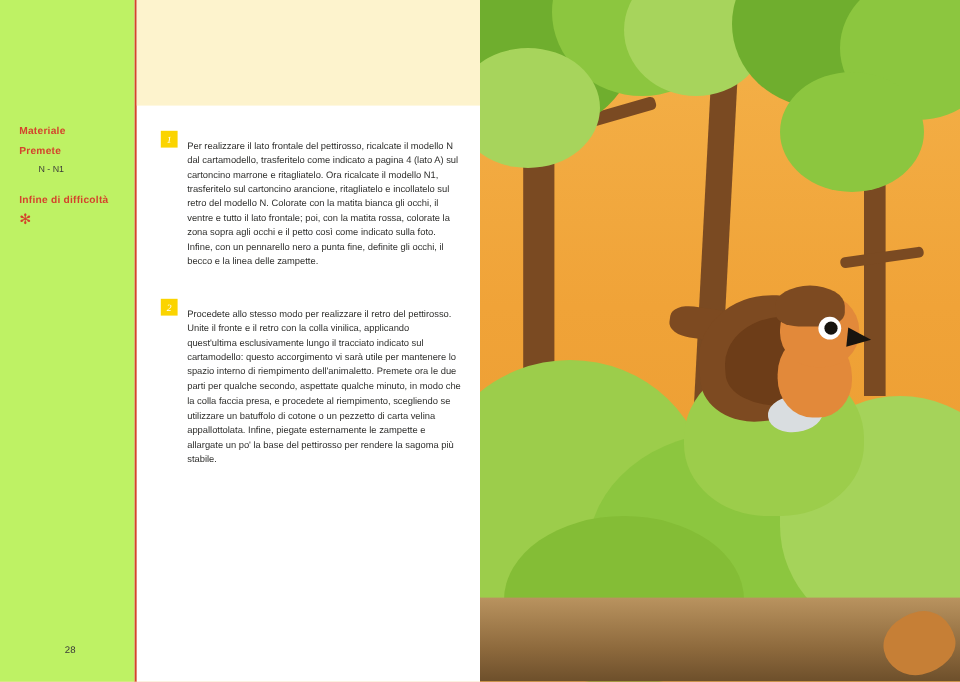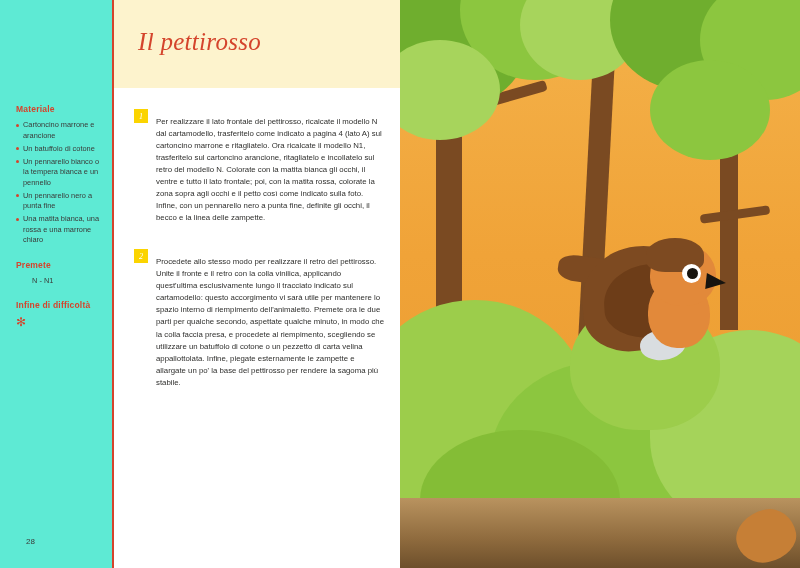--- a/index.html
+++ b/index.html
@@ -18,21 +18,21 @@
     width: 800px;
     height: 568px;
     display: flex;
   }
 
   
   .sidebar {
     position: relative;
     width: 112px;
     height: 568px;
-    background: #5eead4;
+    background: #bef264;
     flex: 0 0 112px;
     box-sizing: border-box;
     padding: 0;
   }
   .sidebar-inner {
     position: absolute;
     left: 16px;
     top: 104px;
     width: 84px;
   }
@@ -74,21 +74,21 @@
     padding-left: 16px;
   }
   .difficulty-star {
     color: #d4442c;
     font-size: 12px;
     line-height: 1;
     margin-top: 2px;
   }
   .page-number {
     position: absolute;
-    left: 26px;
+    left: 54px;
     bottom: 22px;
     color: #3a3a38;
     font-size: 8px;
   }
 
   
   .red-rule {
     width: 2px;
     flex: 0 0 2px;
     background: #d4442c;
@@ -328,42 +328,34 @@
 </style>
 </head>
 <body>
 
 <div class="page">
 
   <aside class="sidebar">
     <div class="sidebar-inner">
 
       <h3 class="side-heading">Materiale</h3>
-      <ul class="side-list">
-        <li>Cartoncino marrone e arancione</li>
-        <li>Un batuffolo di cotone</li>
-        <li>Un pennarello bianco o la tempera bianca e un pennello</li>
-        <li>Un pennarello nero a punta fine</li>
-        <li>Una matita bianca, una rossa e una marrone chiaro</li>
-      </ul>
 
       <h3 class="side-heading">Premete</h3>
       <p class="side-plain">N - N1</p>
 
       <h3 class="side-heading">Infine di difficoltà</h3>
       <div class="difficulty-star">✻</div>
     </div>
     <div class="page-number">28</div>
   </aside>
 
   <div class="red-rule"></div>
 
   <section class="content">
     <div class="title-band"></div>
-    <h1 class="doc-title">Il pettirosso</h1>
 
     <div class="steps">
       <div class="step">
         <div class="step-num">1</div>
         <p class="step-text">Per realizzare il lato frontale del pettirosso, ricalcate il modello N dal cartamodello, trasferitelo come indicato a pagina 4 (lato A) sul cartoncino marrone e ritagliatelo. Ora ricalcate il modello N1, trasferitelo sul cartoncino arancione, ritagliatelo e incollatelo sul retro del modello N. Colorate con la matita bianca gli occhi, il ventre e tutto il lato frontale; poi, con la matita rossa, colorate la zona sopra agli occhi e il petto così come indicato sulla foto. Infine, con un pennarello nero a punta fine, definite gli occhi, il becco e la linea delle zampette.</p>
       </div>
       <div class="step">
         <div class="step-num">2</div>
         <p class="step-text">Procedete allo stesso modo per realizzare il retro del pettirosso. Unite il fronte e il retro con la colla vinilica, applicando quest'ultima esclusivamente lungo il tracciato indicato sul cartamodello: questo accorgimento vi sarà utile per mantenere lo spazio interno di riempimento dell'animaletto. Premete ora le due parti per qualche secondo, aspettate qualche minuto, in modo che la colla faccia presa, e procedete al riempimento, scegliendo se utilizzare un batuffolo di cotone o un pezzetto di carta velina appallottolata. Infine, piegate esternamente le zampette e allargate un po' la base del pettirosso per rendere la sagoma più stabile.</p>
       </div>

